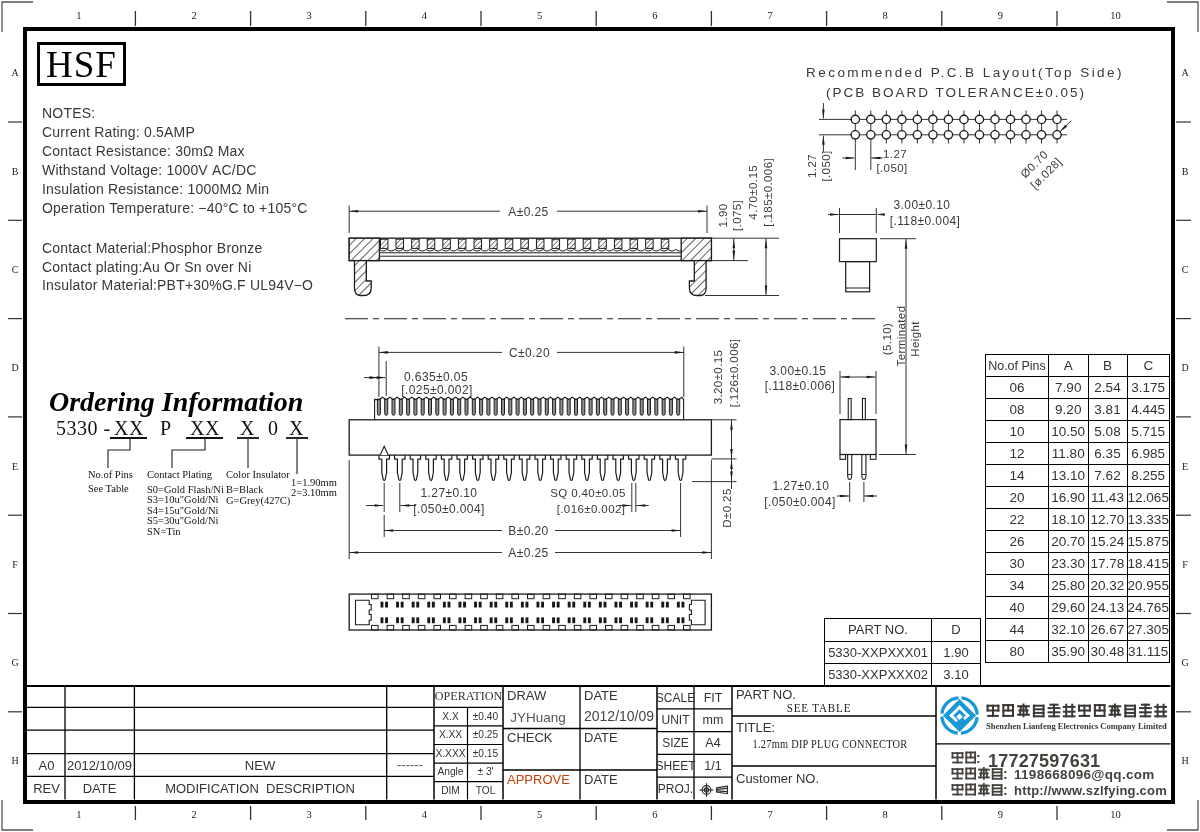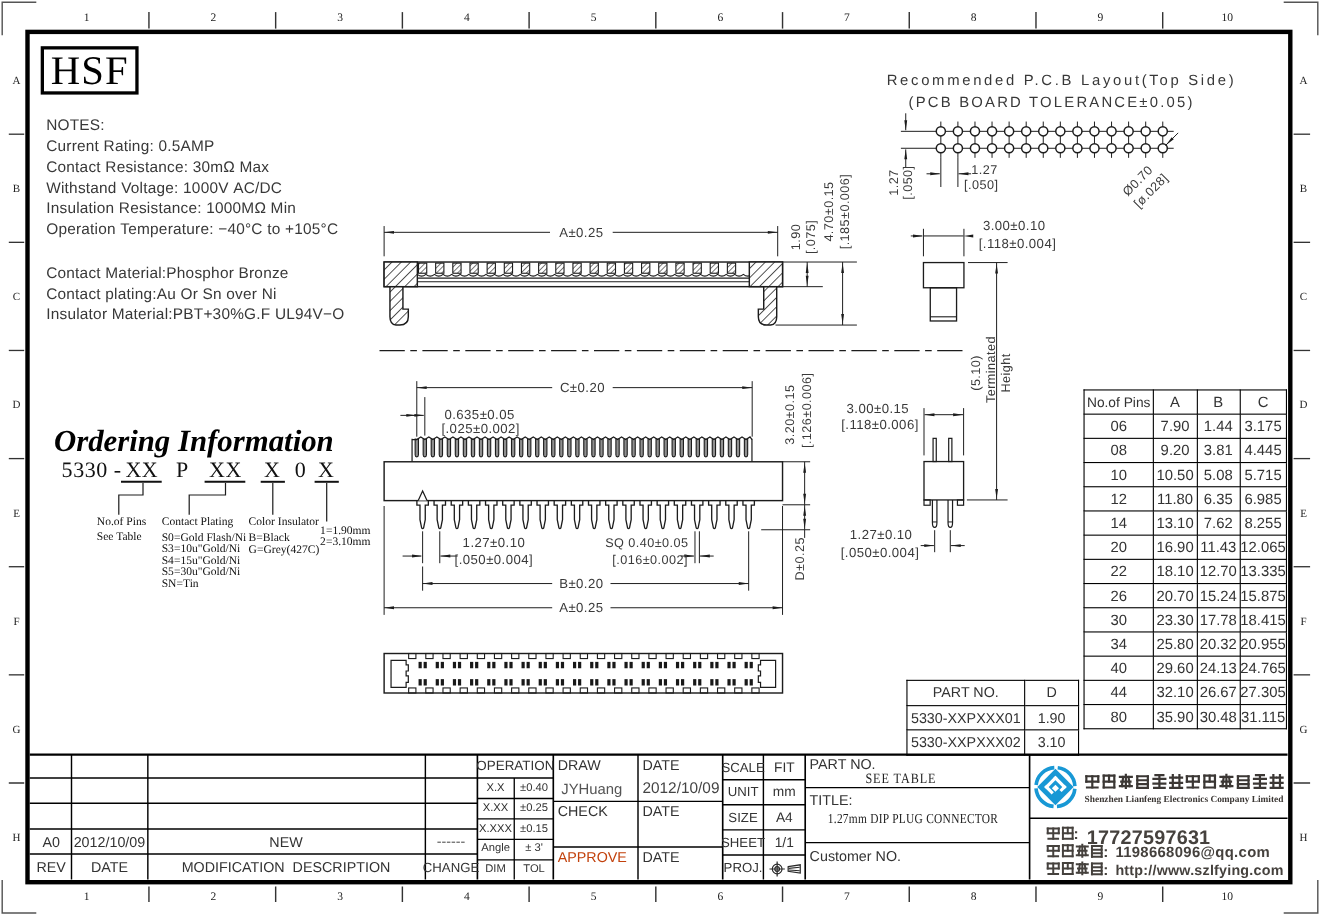--- a/index.html
+++ b/index.html
@@ -726,21 +726,21 @@
       <tbody>
         <tr style="height:22px">
           <td style="border:1.6px solid #000;width:62px;text-align:center;padding:0;font-size:12.5px">No.of Pins</td>
           <td style="border:1.6px solid #000;width:38.5px;text-align:center;padding:0">A</td>
           <td style="border:1.6px solid #000;width:38px;text-align:center;padding:0">B</td>
           <td style="border:1.6px solid #000;width:41.5px;text-align:center;padding:0">C</td>
         </tr>
         <tr style="height:22px">
           <td style="border:1.6px solid #000;text-align:center;padding:0">06</td>
           <td style="border:1.6px solid #000;text-align:center;padding:0">7.90</td>
-          <td style="border:1.6px solid #000;text-align:center;padding:0">1.44</td>
+          <td style="border:1.6px solid #000;text-align:center;padding:0">2.54</td>
           <td style="border:1.6px solid #000;text-align:center;padding:0">3.175</td>
         </tr>
         <tr style="height:22px">
           <td style="border:1.6px solid #000;text-align:center;padding:0">08</td>
           <td style="border:1.6px solid #000;text-align:center;padding:0">9.20</td>
           <td style="border:1.6px solid #000;text-align:center;padding:0">3.81</td>
           <td style="border:1.6px solid #000;text-align:center;padding:0">4.445</td>
         </tr>
         <tr style="height:22px">
           <td style="border:1.6px solid #000;text-align:center;padding:0">10</td>
@@ -822,26 +822,25 @@
         </tr>
         <tr style="height:22.5px">
           <td style="border:1.6px solid #000;width:106px;text-align:center;padding:0">5330-XXPXXX02</td>
           <td style="border:1.6px solid #000;width:48px;text-align:center;padding:0">3.10</td>
         </tr>
       </tbody>
     </table>
     <div style="position:absolute;left:-103.5px;top:781px;width:300px;text-align:center;font-family:'Liberation Sans',sans-serif;font-size:13px;color:#333;white-space:nowrap;letter-spacing:0px">REV</div>
     <div style="position:absolute;left:-50.5px;top:781px;width:300px;text-align:center;font-family:'Liberation Sans',sans-serif;font-size:13px;color:#333;white-space:nowrap;letter-spacing:0px">DATE</div>
     <div style="position:absolute;left:110px;top:781px;width:300px;text-align:center;font-family:'Liberation Sans',sans-serif;font-size:13px;color:#333;white-space:nowrap;letter-spacing:0px">MODIFICATION&nbsp;&nbsp;DESCRIPTION</div>
-    <div style="position:absolute;left:260px;top:782px;width:300px;text-align:center;font-family:'Liberation Sans',sans-serif;font-size:12px;color:#333;white-space:nowrap;letter-spacing:0px">CHANGE</div>
     <div style="position:absolute;left:-103.5px;top:758px;width:300px;text-align:center;font-family:'Liberation Sans',sans-serif;font-size:13px;color:#333;white-space:nowrap;letter-spacing:0px">A0</div>
     <div style="position:absolute;left:-50.5px;top:758px;width:300px;text-align:center;font-family:'Liberation Sans',sans-serif;font-size:13px;color:#333;white-space:nowrap;letter-spacing:0px">2012/10/09</div>
     <div style="position:absolute;left:110px;top:758px;width:300px;text-align:center;font-family:'Liberation Sans',sans-serif;font-size:13px;color:#333;white-space:nowrap;letter-spacing:0px">NEW</div>
     <div style="position:absolute;left:260px;top:757px;width:300px;text-align:center;font-family:'Liberation Sans',sans-serif;font-size:13px;color:#555;white-space:nowrap;letter-spacing:0px">------</div>
-    <div style="position:absolute;left:318.5px;top:689px;width:300px;text-align:center;font-family:Liberation Sans, sans-serif;font-size:12.2px;color:#333;white-space:nowrap;letter-spacing:0px">OPERATION</div>
+    <div style="position:absolute;left:318.5px;top:689px;width:300px;text-align:center;font-family:Liberation Serif, serif;font-size:12.2px;color:#333;white-space:nowrap;letter-spacing:0px">OPERATION</div>
     <div style="position:absolute;left:300.5px;top:710.5px;width:300px;text-align:center;font-family:'Liberation Sans',sans-serif;font-size:10.2px;color:#333;white-space:nowrap;letter-spacing:0px">X.X</div>
     <div style="position:absolute;left:335.5px;top:710.5px;width:300px;text-align:center;font-family:'Liberation Sans',sans-serif;font-size:10.2px;color:#333;white-space:nowrap;letter-spacing:0px">±0.40</div>
     <div style="position:absolute;left:300.5px;top:729.1px;width:300px;text-align:center;font-family:'Liberation Sans',sans-serif;font-size:10.2px;color:#333;white-space:nowrap;letter-spacing:0px">X.XX</div>
     <div style="position:absolute;left:335.5px;top:729.1px;width:300px;text-align:center;font-family:'Liberation Sans',sans-serif;font-size:10.2px;color:#333;white-space:nowrap;letter-spacing:0px">±0.25</div>
     <div style="position:absolute;left:300.5px;top:747.7px;width:300px;text-align:center;font-family:'Liberation Sans',sans-serif;font-size:10.2px;color:#333;white-space:nowrap;letter-spacing:0px">X.XXX</div>
     <div style="position:absolute;left:335.5px;top:747.7px;width:300px;text-align:center;font-family:'Liberation Sans',sans-serif;font-size:10.2px;color:#333;white-space:nowrap;letter-spacing:0px">±0.15</div>
     <div style="position:absolute;left:300.5px;top:766.3px;width:300px;text-align:center;font-family:'Liberation Sans',sans-serif;font-size:10.2px;color:#333;white-space:nowrap;letter-spacing:0px">Angle</div>
     <div style="position:absolute;left:335.5px;top:766.3px;width:300px;text-align:center;font-family:'Liberation Sans',sans-serif;font-size:10.2px;color:#333;white-space:nowrap;letter-spacing:0px">± 3'</div>
     <div style="position:absolute;left:300.5px;top:784.9px;width:300px;text-align:center;font-family:'Liberation Sans',sans-serif;font-size:10.2px;color:#333;white-space:nowrap;letter-spacing:0px">DIM</div>
     <div style="position:absolute;left:335.5px;top:784.9px;width:300px;text-align:center;font-family:'Liberation Sans',sans-serif;font-size:10.2px;color:#333;white-space:nowrap;letter-spacing:0px">TOL</div>

